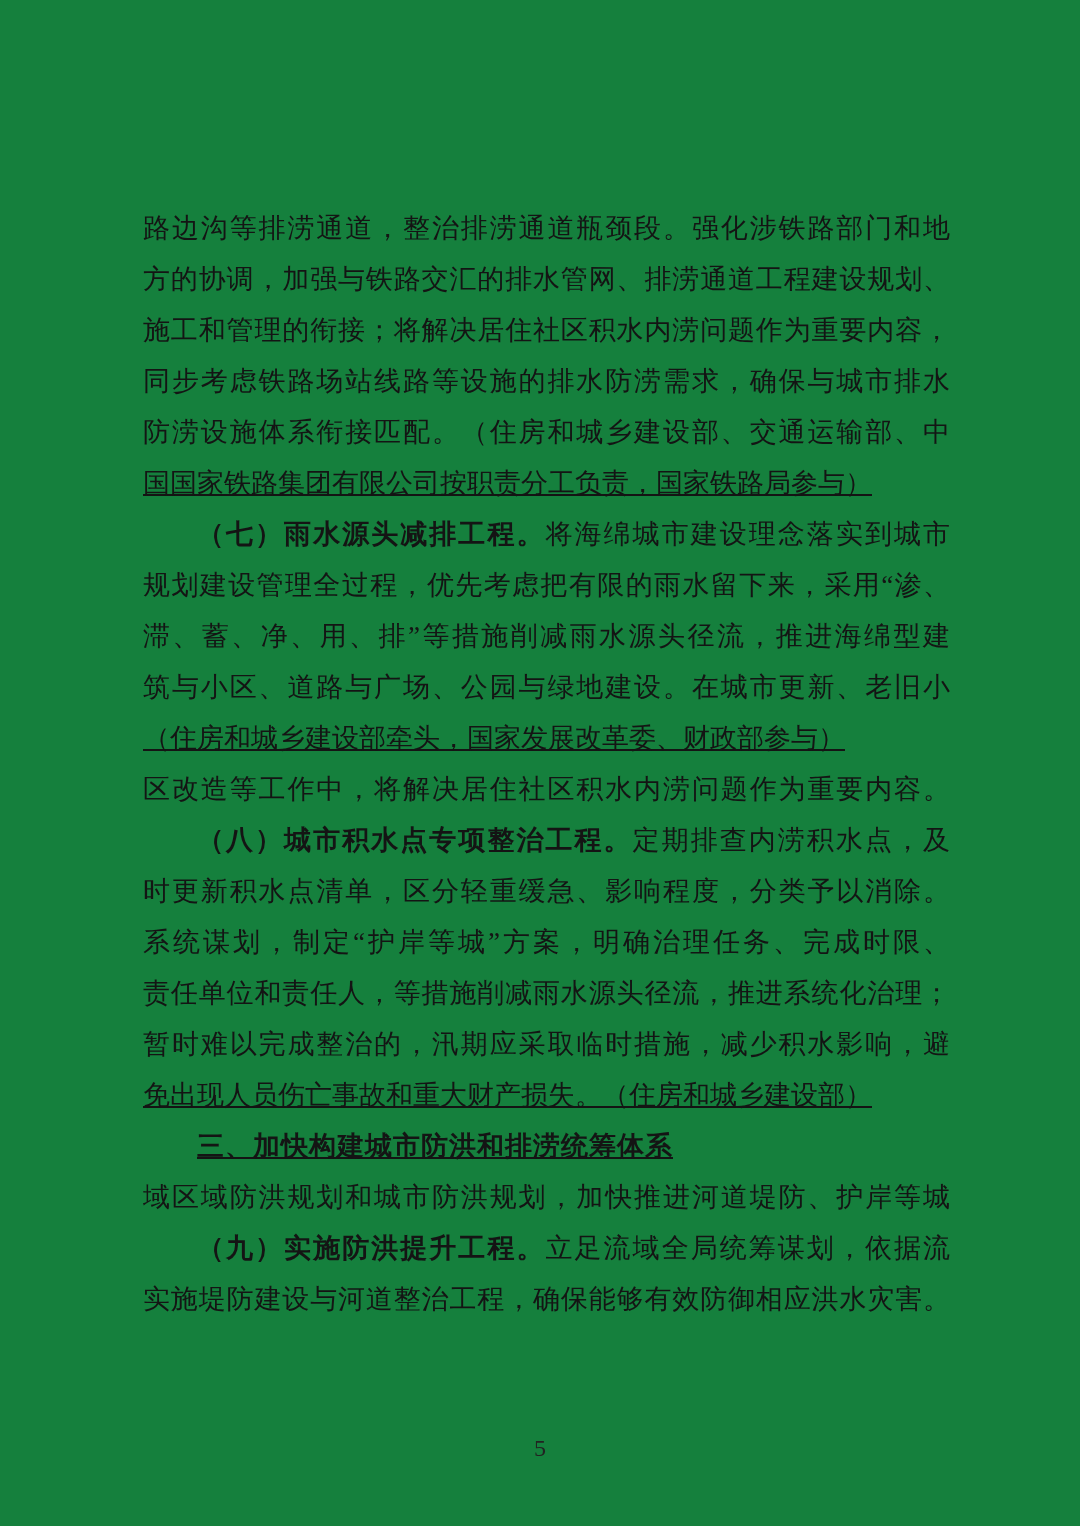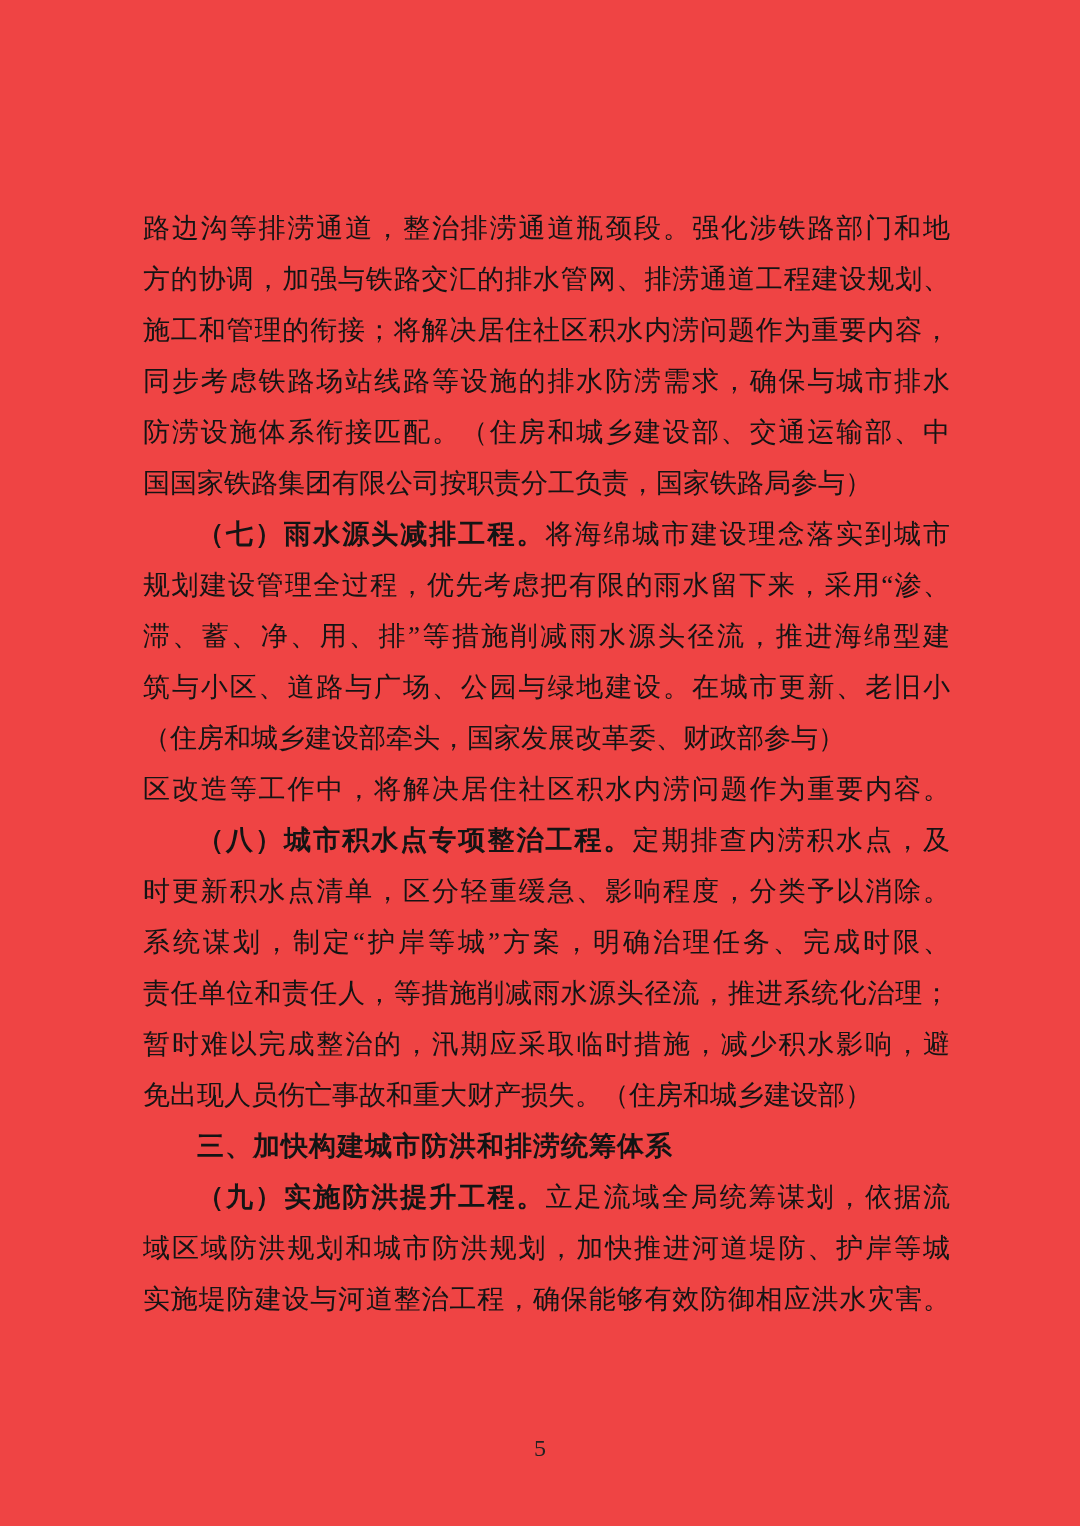--- a/index.html
+++ b/index.html
@@ -11,40 +11,41 @@
     height: 1526px;
     background: #ffffff;
     position: relative;
     font-family: "Liberation Serif", "DejaVu Serif", serif;
     color: #141414;
     overflow: hidden;
   }
   .page {
     position: absolute;
     inset: 0;
-    background: #ef4444;
+    background: #15803d;
   }
   .doc {
     position: absolute;
     left: 143px;
     top: 203px;
     width: 807px;
   }
   .line {
     height: 51px;
     line-height: 51px;
     font-size: 27px;
     white-space: normal;
     text-align: justify;
     text-align-last: justify;
     overflow: hidden;
   }
   .line.nojust {
     text-align: center;
     text-align-last: left;
+    text-decoration: underline;
   }
   .line.indent {
     padding-left: 54px;
   }
   .line b {
     font-weight: 700;
   }
   .line.heading {
     font-weight: 700;
     font-family: "Liberation Sans", "DejaVu Sans", sans-serif;
@@ -79,18 +80,18 @@
       <div class="line"><span>筑与小区、道路与广场、公园与绿地建设。在城市更新、老旧小</span></div>
       <div class="line nojust"><span>（住房和城乡建设部牵头，国家发展改革委、财政部参与）</span></div>
       <div class="line"><span>区改造等工作中，将解决居住社区积水内涝问题作为重要内容。</span></div>
       <div class="line indent"><b>（八）城市积水点专项整治工程。</b><span>定期排查内涝积水点，及</span></div>
       <div class="line"><span>时更新积水点清单，区分轻重缓急、影响程度，分类予以消除。</span></div>
       <div class="line"><span>系统谋划，制定“护岸等城”方案，明确治理任务、完成时限、</span></div>
       <div class="line"><span>责任单位和责任人，等措施削减雨水源头径流，推进系统化治理；</span></div>
       <div class="line"><span>暂时难以完成整治的，汛期应采取临时措施，减少积水影响，避</span></div>
       <div class="line nojust"><span>免出现人员伤亡事故和重大财产损失。（住房和城乡建设部）</span></div>
       <div class="line nojust indent heading"><b>三、加快构建城市防洪和排涝统筹体系</b></div>
+      <div class="line"><span>域区域防洪规划和城市防洪规划，加快推进河道堤防、护岸等城</span></div>
       <div class="line indent"><b>（九）实施防洪提升工程。</b><span>立足流域全局统筹谋划，依据流</span></div>
-      <div class="line"><span>域区域防洪规划和城市防洪规划，加快推进河道堤防、护岸等城</span></div>
       <div class="line"><span>实施堤防建设与河道整治工程，确保能够有效防御相应洪水灾害。</span></div>
     </div>
   <div class="pagenum">5</div>
 </div>
 
 </body></html>

